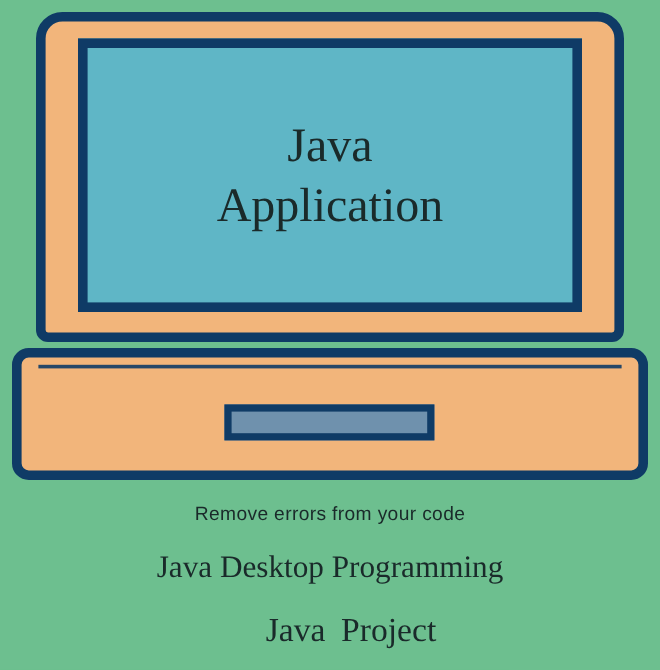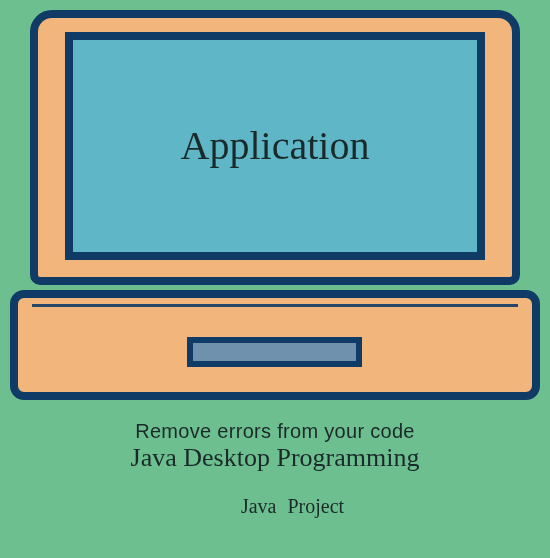--- a/index.html
+++ b/index.html
@@ -89,43 +89,45 @@
     
     .text-section {
       position: absolute;
       top: 420px;
       left: 0;
       width: 100%;
       text-align: center;
       color: #1a2a2a;
     }
     .line1 {
-      font-size: 20px;
+      font-size: 16px;
       font-family: Verdana, Geneva, sans-serif;
+      margin-bottom: 20px;
       letter-spacing: 0.3px;
     }
     .line2 {
       font-size: 26px;
       font-family: Georgia, serif;
       margin-bottom: 22px;
     }
     .line3 {
-      font-size: 20px;
+      font-size: 28px;
       font-family: Georgia, serif;
       word-spacing: 6px;
       padding-left: 35px;
     }
   </style>
 </head>
 <body>
 
 <div class="laptop-container">
   <div class="laptop-lid"></div>
   <div class="laptop-screen">
     <div class="screen-text">
+      <div>Java</div>
       <div>Application</div>
     </div>
   </div>
   <div class="laptop-base"></div>
   <div class="trackpad"></div>
 </div>
 
 <div class="text-section">
   <div class="line1">Remove errors from your code</div>
   <div class="line2">Java Desktop Programming</div>

